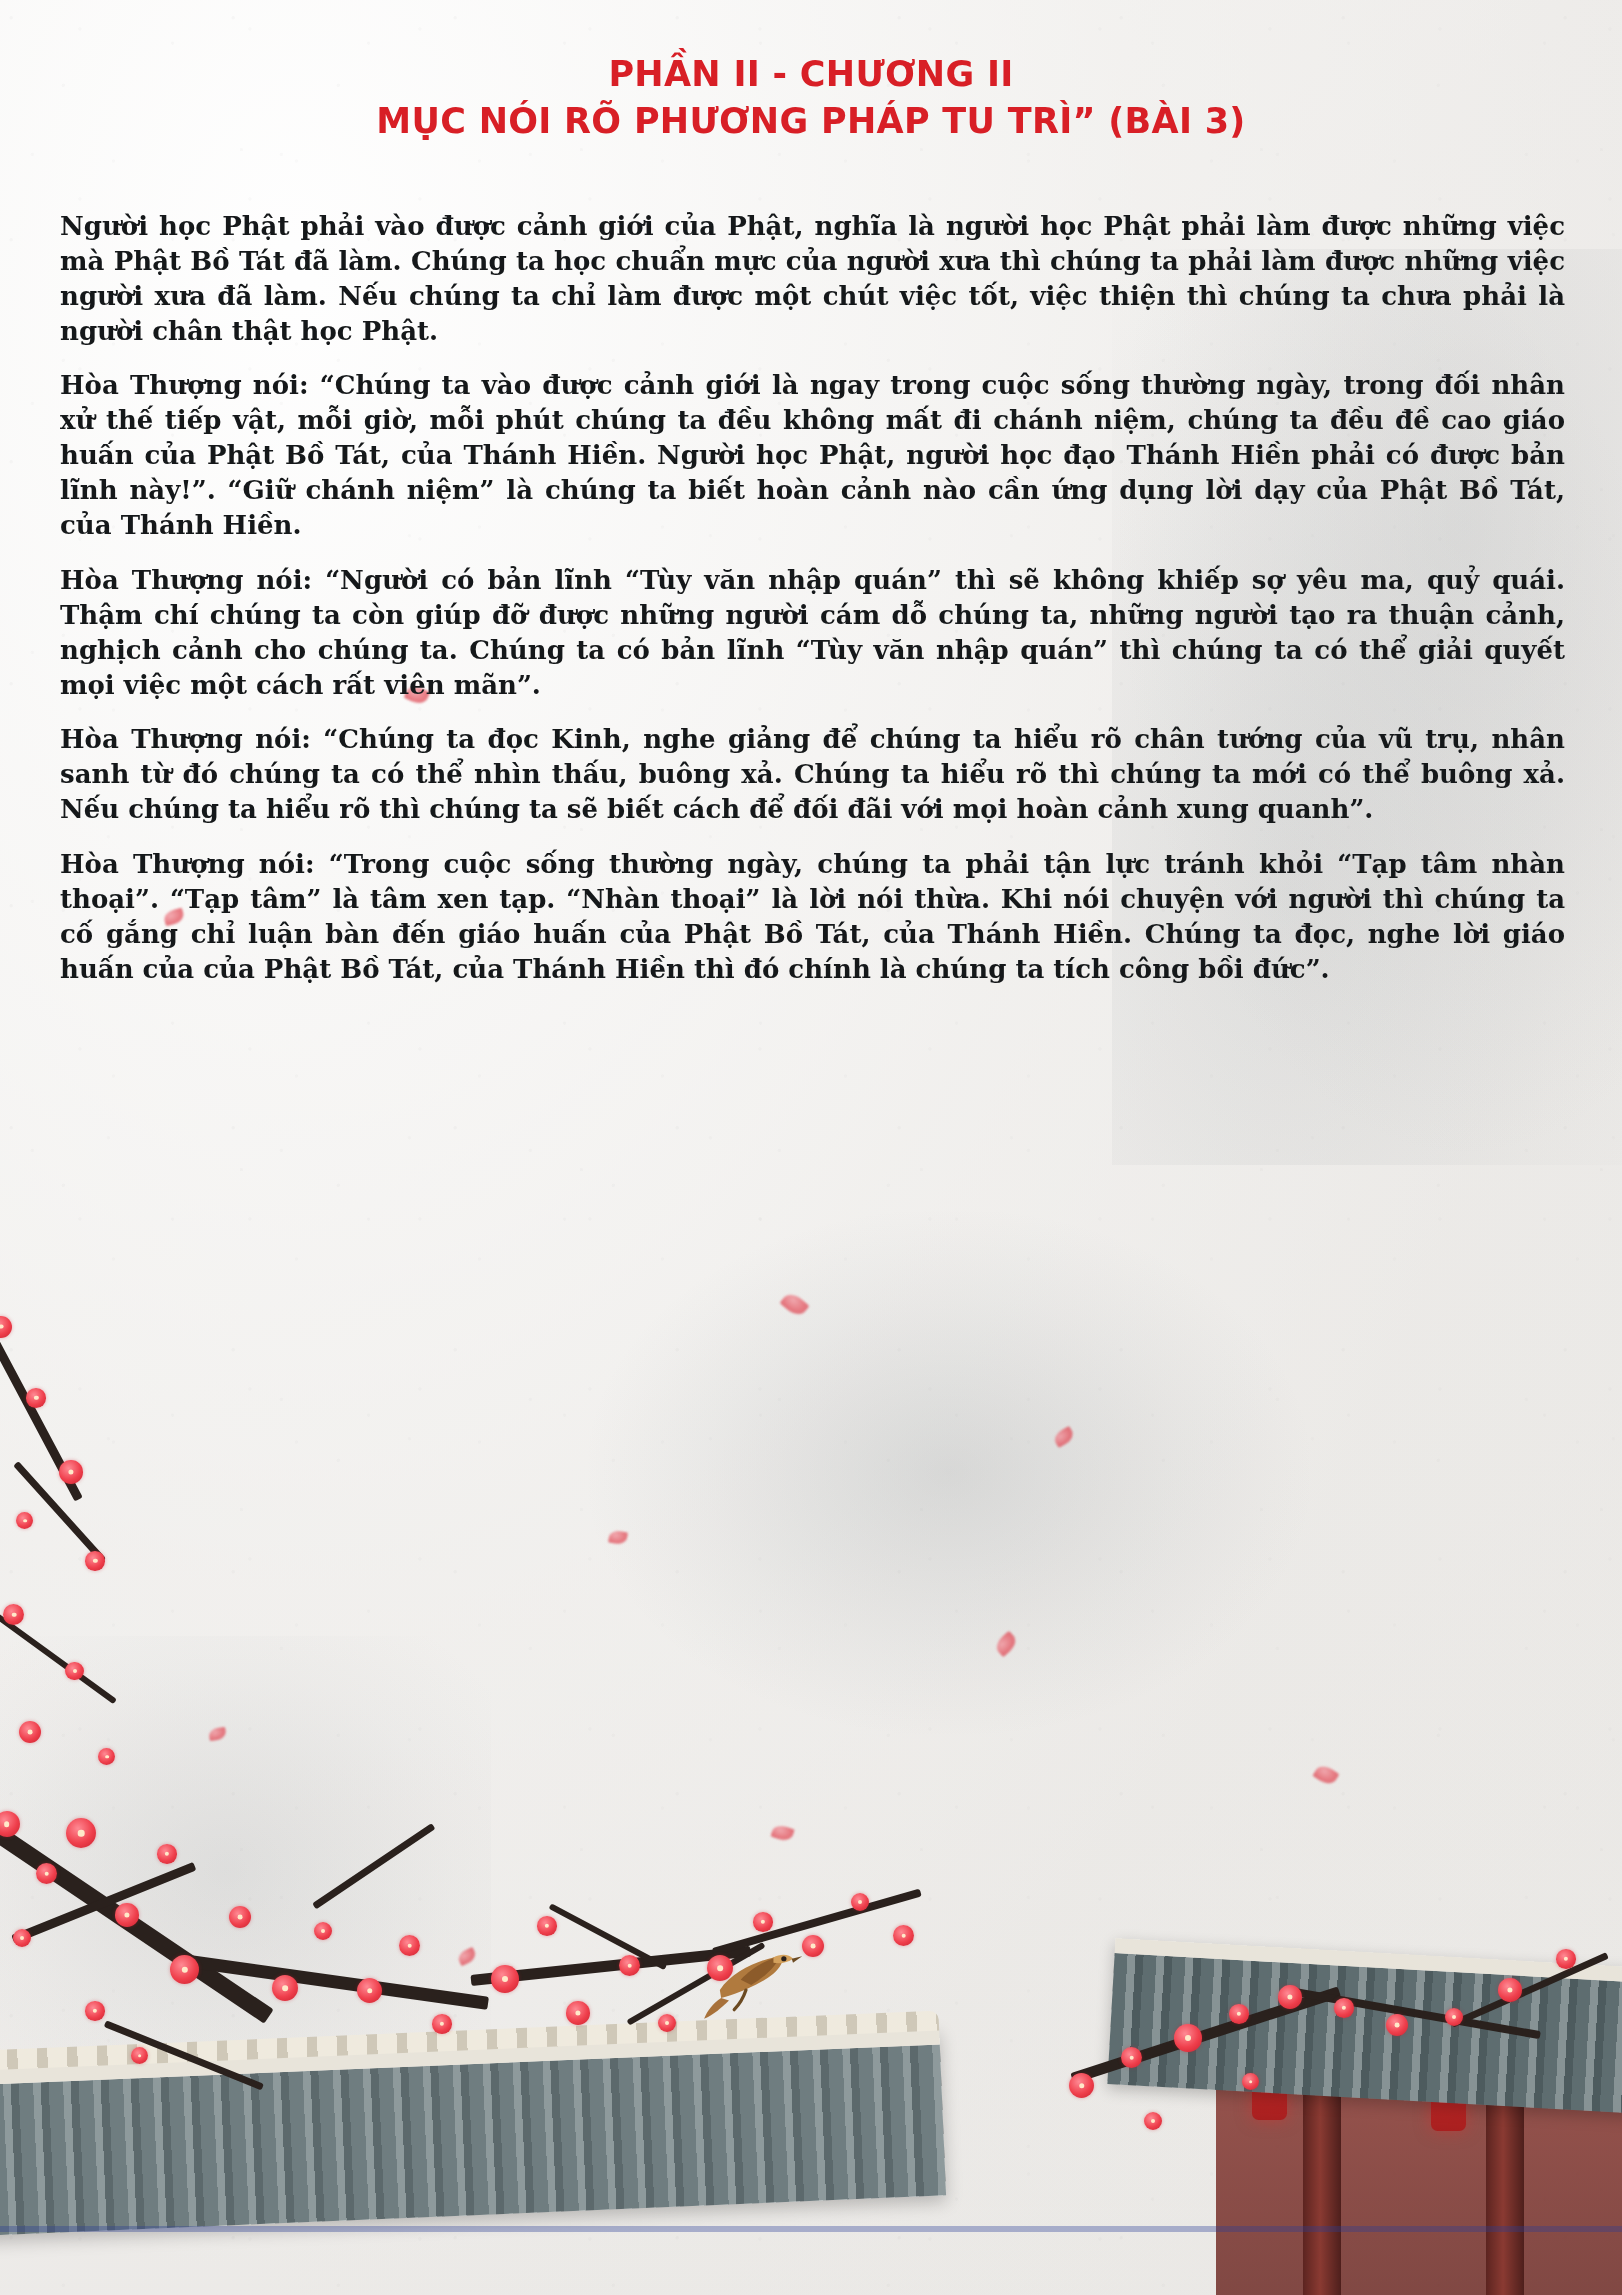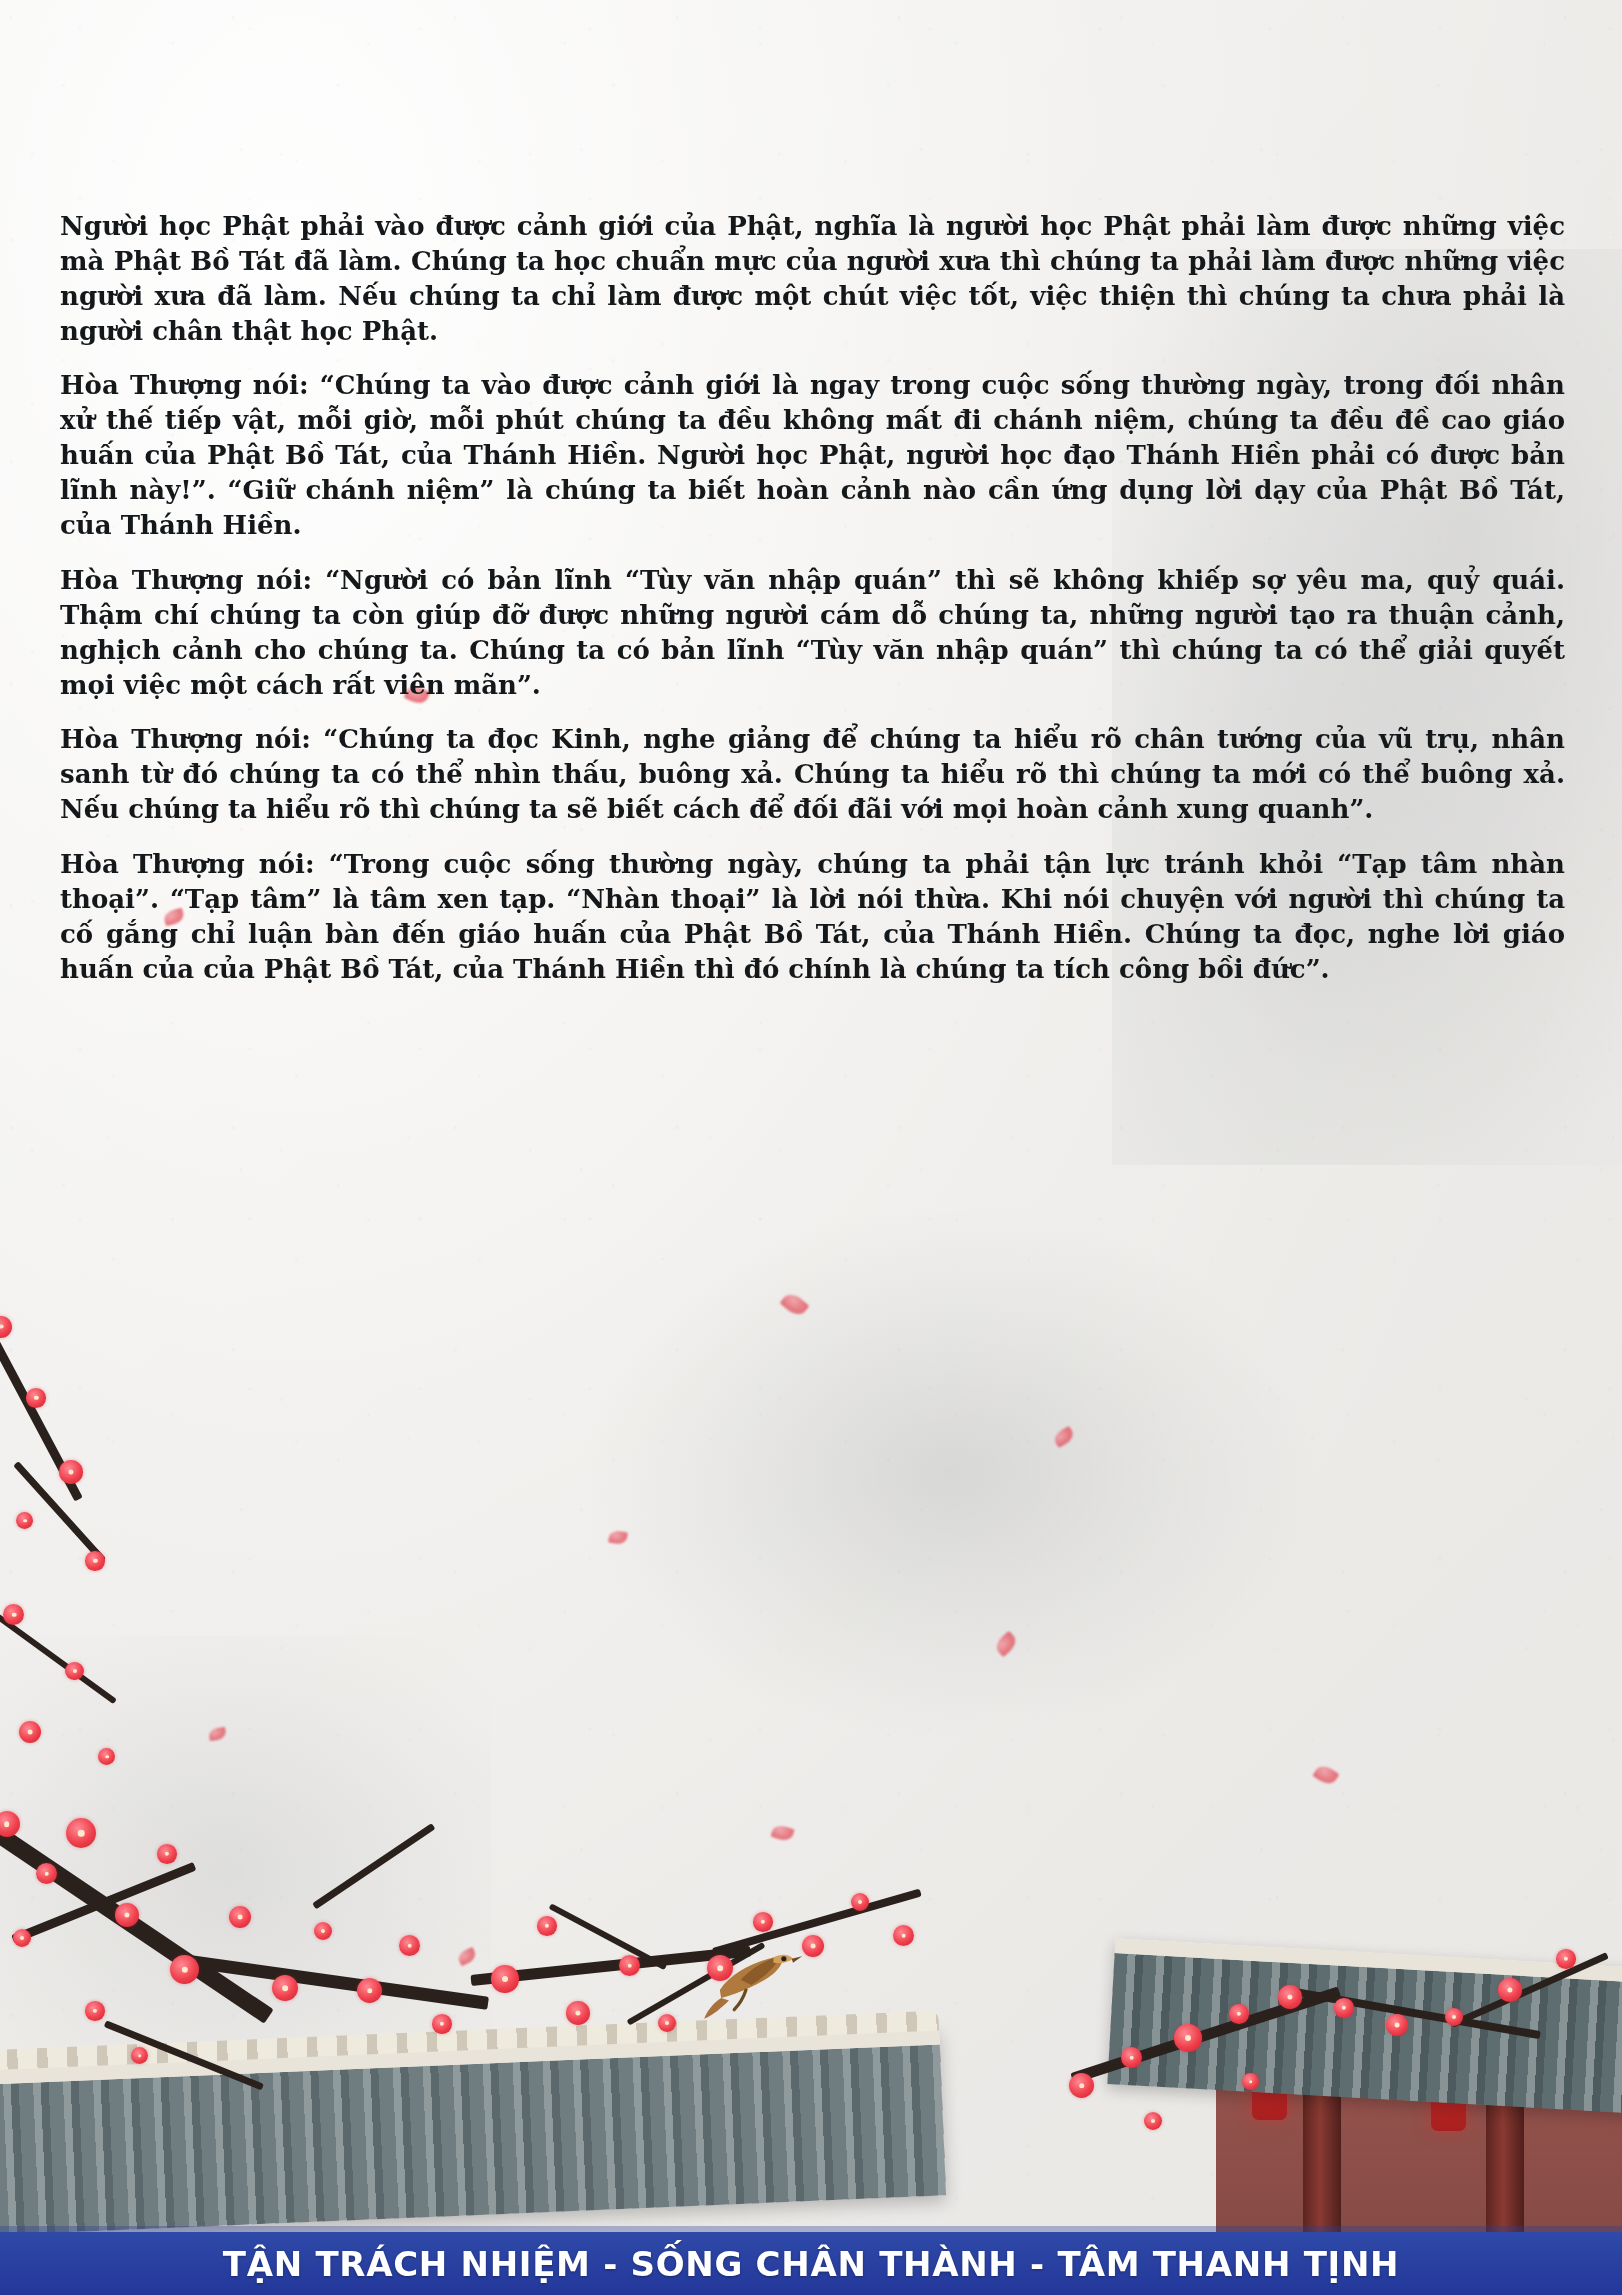--- a/index.html
+++ b/index.html
@@ -276,20 +276,24 @@
   <div class="petal" style="left:164px; top:910px; width:19.6px; height:14.4px; transform:rotate(-15deg);"></div>
   <div class="petal" style="left:782px; top:1296px; width:25px; height:17px; transform:rotate(40deg);"></div>
   <div class="petal" style="left:1054px; top:1430px; width:19.6px; height:14.4px; transform:rotate(-30deg);"></div>
   <div class="petal" style="left:609px; top:1531px; width:18.3px; height:13px; transform:rotate(10deg);"></div>
   <div class="petal" style="left:995px; top:1636px; width:22px; height:15.7px; transform:rotate(-42deg);"></div>
   <div class="petal" style="left:772px; top:1826px; width:21px; height:14.4px; transform:rotate(18deg);"></div>
   <div class="petal" style="left:209px; top:1728px; width:17px; height:12.4px; transform:rotate(-8deg);"></div>
   <div class="petal" style="left:1315px; top:1767px; width:22px; height:15.7px; transform:rotate(33deg);"></div>
   <div class="petal" style="left:458px; top:1950px; width:18.3px; height:13px; transform:rotate(-25deg);"></div>
 
+  <div class="header">
+    <div class="line1">PHẦN II - CHƯƠNG II</div>
+    <div class="line2">MỤC NÓI RÕ PHƯƠNG PHÁP TU TRÌ” (BÀI 3)</div>
+  </div>
 
   <div class="content">
     <p class="para">Người học Phật phải vào được cảnh giới của Phật, nghĩa là người học Phật phải làm được những việc mà Phật Bồ Tát đã làm. Chúng ta học chuẩn mực của người xưa thì chúng ta phải làm được những việc người xưa đã làm. Nếu chúng ta chỉ làm được một chút việc tốt, việc thiện thì chúng ta chưa phải là người chân thật học Phật.</p>
     <p class="para"> Hòa Thượng nói: “Chúng ta vào được cảnh giới là ngay trong cuộc sống thường ngày, trong đối nhân xử thế tiếp vật, mỗi giờ, mỗi phút chúng ta đều không mất đi chánh niệm, chúng ta đều đề cao giáo huấn của Phật Bồ Tát, của Thánh Hiền. Người học Phật, người học đạo Thánh Hiền phải có được bản lĩnh này!”. “Giữ chánh niệm” là chúng ta biết hoàn cảnh nào cần ứng dụng lời dạy của Phật Bồ Tát, của Thánh Hiền.</p>
     <p class="para">Hòa Thượng nói: “Người có bản lĩnh “Tùy văn nhập quán” thì sẽ không khiếp sợ yêu ma, quỷ quái. Thậm chí chúng ta còn giúp đỡ được những người cám dỗ chúng ta, những người tạo ra thuận cảnh, nghịch cảnh cho chúng ta. Chúng ta có bản lĩnh “Tùy văn nhập quán” thì chúng ta có thể giải quyết mọi việc một cách rất viên mãn”.</p>
     <p class="para">Hòa Thượng nói: “Chúng ta đọc Kinh, nghe giảng để chúng ta hiểu rõ chân tướng của vũ trụ, nhân sanh từ đó chúng ta có thể nhìn thấu, buông xả. Chúng ta hiểu rõ thì chúng ta mới có thể buông xả. Nếu chúng ta hiểu rõ thì chúng ta sẽ biết cách để đối đãi với mọi hoàn cảnh xung quanh”.</p>
     <p class="para">Hòa Thượng nói: “Trong cuộc sống thường ngày, chúng ta phải tận lực tránh khỏi “Tạp tâm nhàn thoại”. “Tạp tâm” là tâm xen tạp. “Nhàn thoại” là lời nói thừa. Khi nói chuyện với người thì chúng ta cố gắng chỉ luận bàn đến giáo huấn của Phật Bồ Tát, của Thánh Hiền. Chúng ta đọc, nghe lời giáo huấn của của Phật Bồ Tát, của Thánh Hiền thì đó chính là chúng ta tích công bồi đức”.</p>
   </div>
 
   <div class="roof-wrap">
@@ -384,18 +388,15 @@
       <path d="M62 76 C78 58, 104 44, 122 40 C116 56, 98 72, 78 84 Z" fill="#8c5b2a"></path>
       <path d="M112 42 C122 36, 136 36, 142 44 C134 50, 122 52, 112 50 Z" fill="#d4a15c"></path>
       <circle cx="128" cy="44" r="4" fill="#2a211d"></circle>
       <path d="M140 44 L156 40 L142 50 Z" fill="#6b4a22"></path>
       <path d="M32 104 C20 112, 10 124, 6 136 C20 130, 34 118, 44 108 Z" fill="#a8713a"></path>
       <path d="M70 92 C66 104, 60 114, 52 122" stroke="#6b4a22" stroke-width="5" fill="none" stroke-linecap="round"></path>
     </svg>
   </div>
 
   <div class="footer-strip"></div>
-  <div class="footer">
-    <span class="footer-text">TẬN TRÁCH NHIỆM - SỐNG CHÂN THÀNH - TÂM THANH TỊNH</span>
-  </div>
 
 </div>
 
 
 </body></html>

